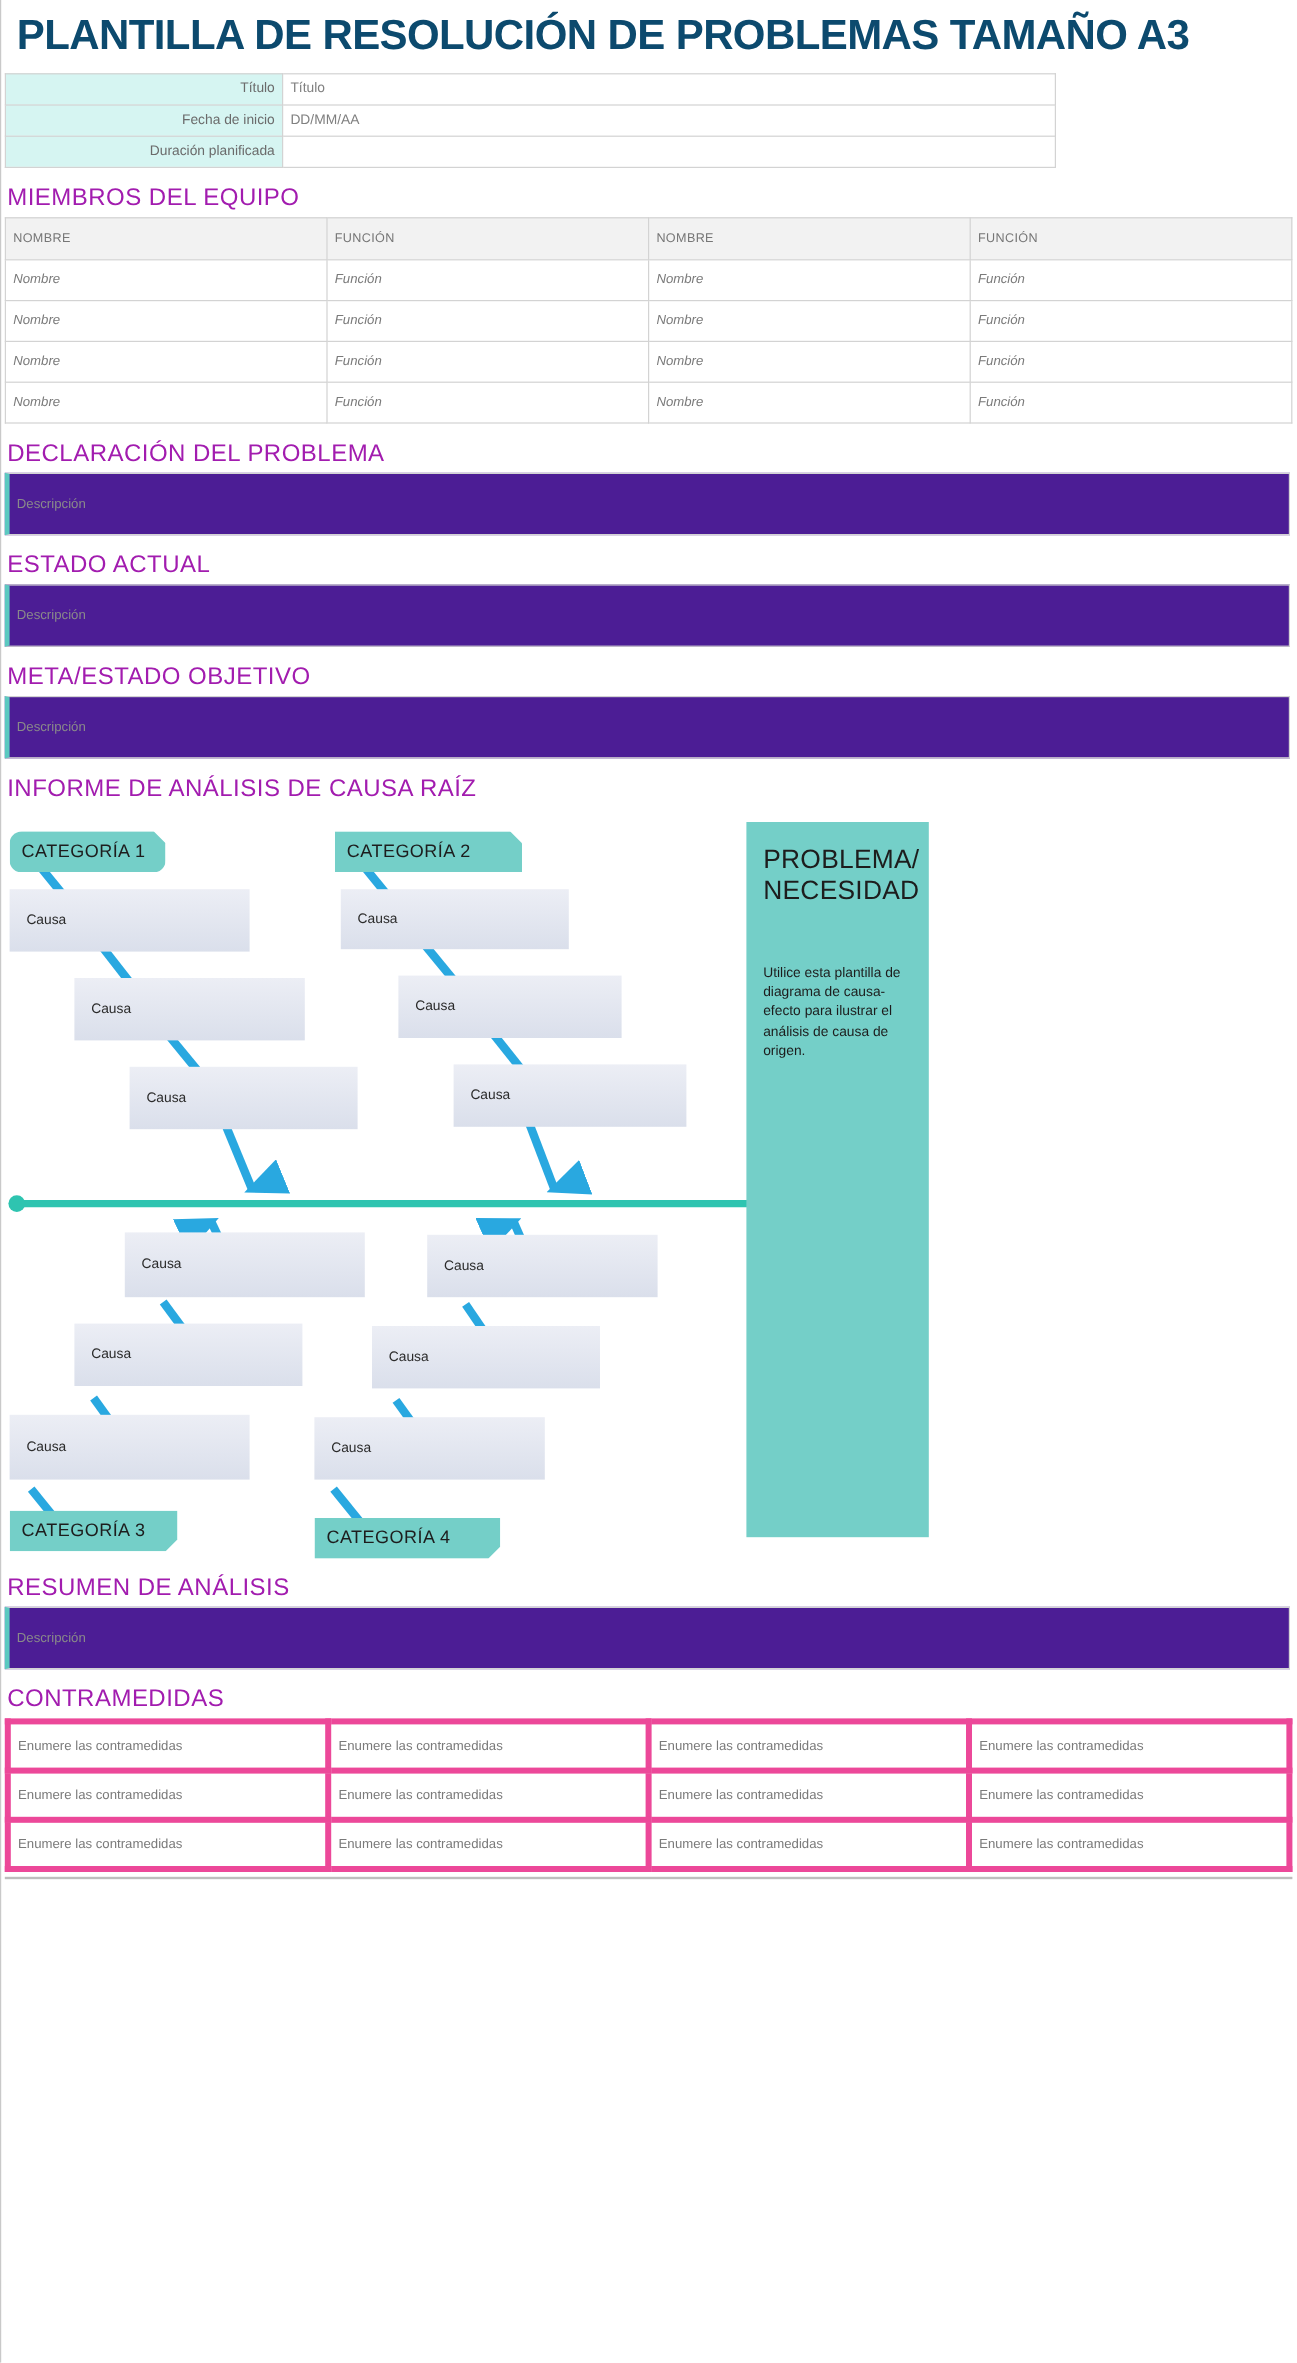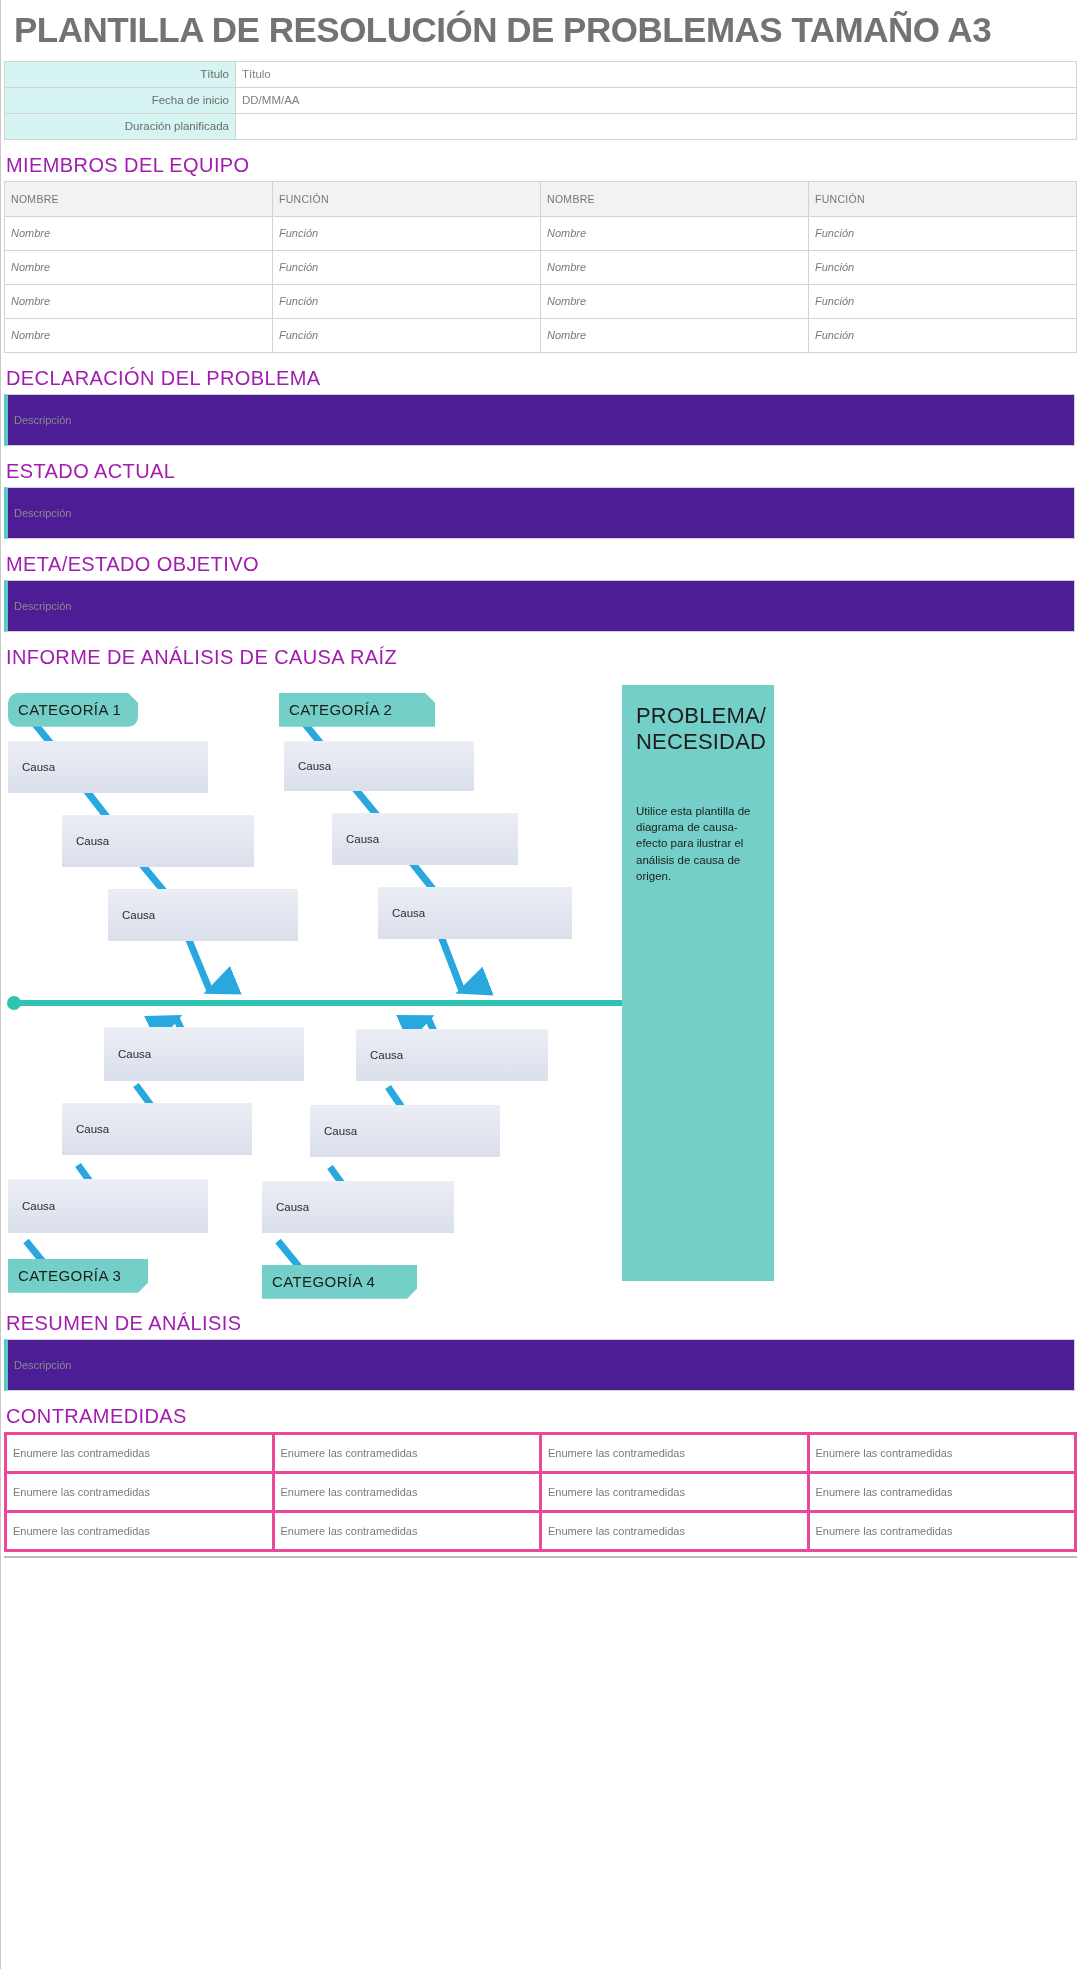--- a/index.html
+++ b/index.html
@@ -14,29 +14,29 @@
   .page{position:relative;width:1081px;height:1969px;box-sizing:border-box;}
 
   
   .title-bar{
     padding:12px 14px 6px 14px;
   }
   .doc-title{
     font-family:"Liberation Sans", sans-serif;
     font-size:35px;
     font-weight:bold;
-    color:#737373;
+    color:#0c4a6e;
     letter-spacing:-0.5px;
     line-height:1.05;
     white-space:nowrap;
   }
 
   
   table{border-collapse:collapse;}
-  .info-table{width:1073px;margin:6px 0 0 4px;table-layout:fixed;}
+  .info-table{width:876px;margin:6px 0 0 4px;table-layout:fixed;}
   .info-table td{
     border:1px solid #d3d3d3;
     height:23px;
     font-size:11.5px;
     padding:1px 6px;
     vertical-align:middle;
   }
   .info-label{
     background:#d6f5f2;
     width:218px;
@@ -137,21 +137,21 @@
   }
   .problem-text{
     font-size:11.5px;color:#1d1d1d;line-height:1.42;margin-top:48px;
   }
 
   .spine-svg{position:absolute;left:0;top:0;width:1073px;height:625px;pointer-events:none;}
 
   
   .cm-table{width:1073px;margin-left:4px;table-layout:fixed;}
   .cm-table td{
-    border:3px solid #ec4899;
+    border:5px solid #ec4899;
     font-size:11px;color:#7a7a7a;
     padding:7px 6px;height:22px;
   }
   .bottom-rule{
     width:1073px;height:2px;background:#bdbdbd;margin:4px 0 0 4px;
   }
   .left-edge{
     position:absolute;left:0;top:0;width:1px;height:1969px;background:#c9c9c9;
   }
 </style>

